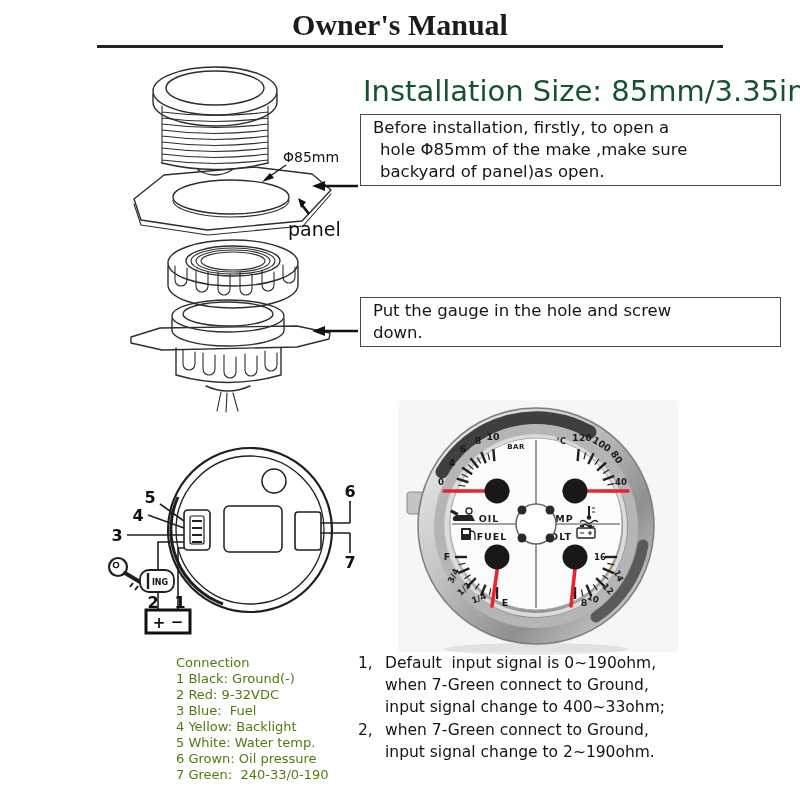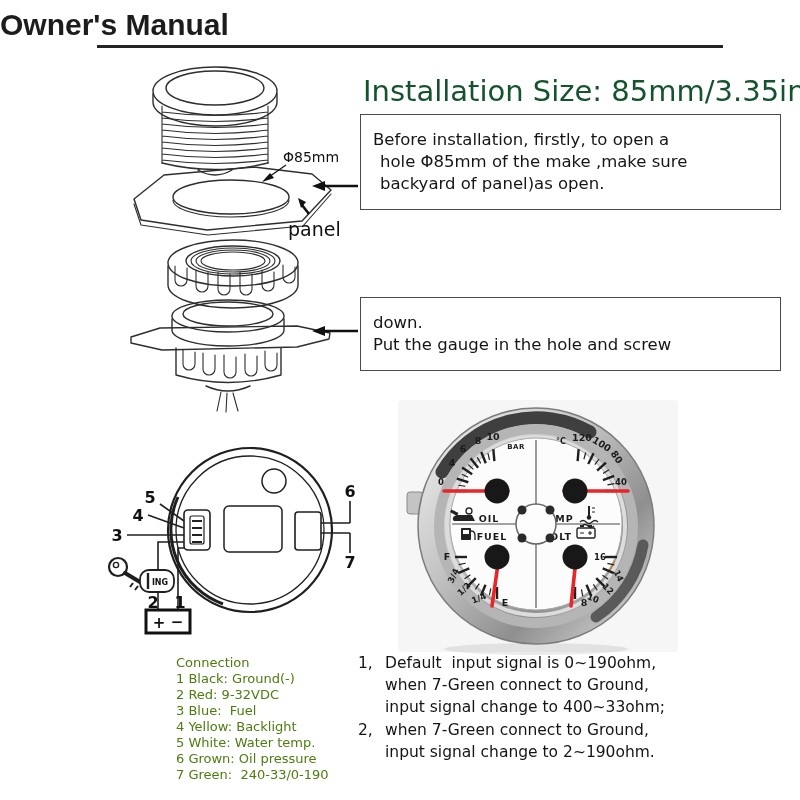--- a/index.html
+++ b/index.html
@@ -1,23 +1,23 @@
 <!DOCTYPE html>
 <html><head>
 <meta charset="utf-8">
 <style>
   html,body{margin:0;padding:0;background:#fff;}
   .page{position:relative;width:800px;height:800px;background:#fff;overflow:hidden;
         font-family:"DejaVu Sans",sans-serif;color:#1a1a1a;}
   .abs{position:absolute;}
-  .page-title{top:8px;left:0;width:800px;
-        font-family:Liberation Sans, sans-serif;font-weight:bold;font-size:30px;color:#1c1c1c;}
+  .page-title{top:8px;left:0;width:800px;text-align:center;
+        font-family:Liberation Serif, serif;font-weight:bold;font-size:30px;color:#1c1c1c;}
   .title-rule{top:45px;left:97px;width:626px;height:3px;background:#242424;}
   .install-heading{top:74px;left:363px;font-size:29px;color:#14532d;white-space:pre;}
-  .note-box{border:1.6px solid #4a4a4a;padding:14px 12px;font-size:16.5px;line-height:22px;color:#151515;}
+  .note-box{border:1.6px solid #4a4a4a;padding:2px 12px;font-size:16.5px;line-height:22px;color:#151515;}
   .note-box .ln{white-space:pre-wrap;}
   .note-box .indent{padding-left:7px;}
   .box1{top:114px;left:360px;width:395px;}
   .box2{top:297px;left:360px;width:395px;height:44px;}
   .conn{top:655px;left:176px;font-size:13px;line-height:16px;color:#4d7c0f;}
   .conn div{white-space:pre-wrap;}
   .note{display:flex;font-size:15.5px;line-height:22px;color:#141414;}
   .note .num{width:27px;flex:0 0 27px;}
   .note .lines div{white-space:pre-wrap;}
   .note1{top:652px;left:358px;}
@@ -43,22 +43,22 @@
 
   <div class="abs install-heading">Installation Size: 85mm/3.35in</div>
 
   <div class="abs note-box box1">
     <div class="ln">Before installation, firstly, to open a</div>
     <div class="ln indent">hole Φ85mm of the make ,make sure</div>
     <div class="ln indent">backyard of panel)as open.</div>
   </div>
 
   <div class="abs note-box box2">
+    <div class="ln">Put the gauge in the hole and screw</div>
     <div class="ln">down.</div>
-    <div class="ln">Put the gauge in the hole and screw</div>
   </div>
 
   <svg class="abs" style="left:95px;top:50px;" width="290" height="365" viewBox="95 50 290 365">
     <g class="lineart">
       <ellipse cx="215" cy="91" rx="62" ry="24"></ellipse>
       <ellipse cx="215" cy="88" rx="49" ry="17"></ellipse>
       <path d="M153 94 V102 A62 24 0 0 0 277 102 V94"></path>
       <path class="thin" d="M162 106 V163 M268 106 V163
         M162 112 Q215 119 268 112 M162 118 Q215 125 268 118 M162 124 Q215 131 268 124
         M162 130 Q215 137 268 130 M162 136 Q215 143 268 136 M162 142 Q215 149 268 142

